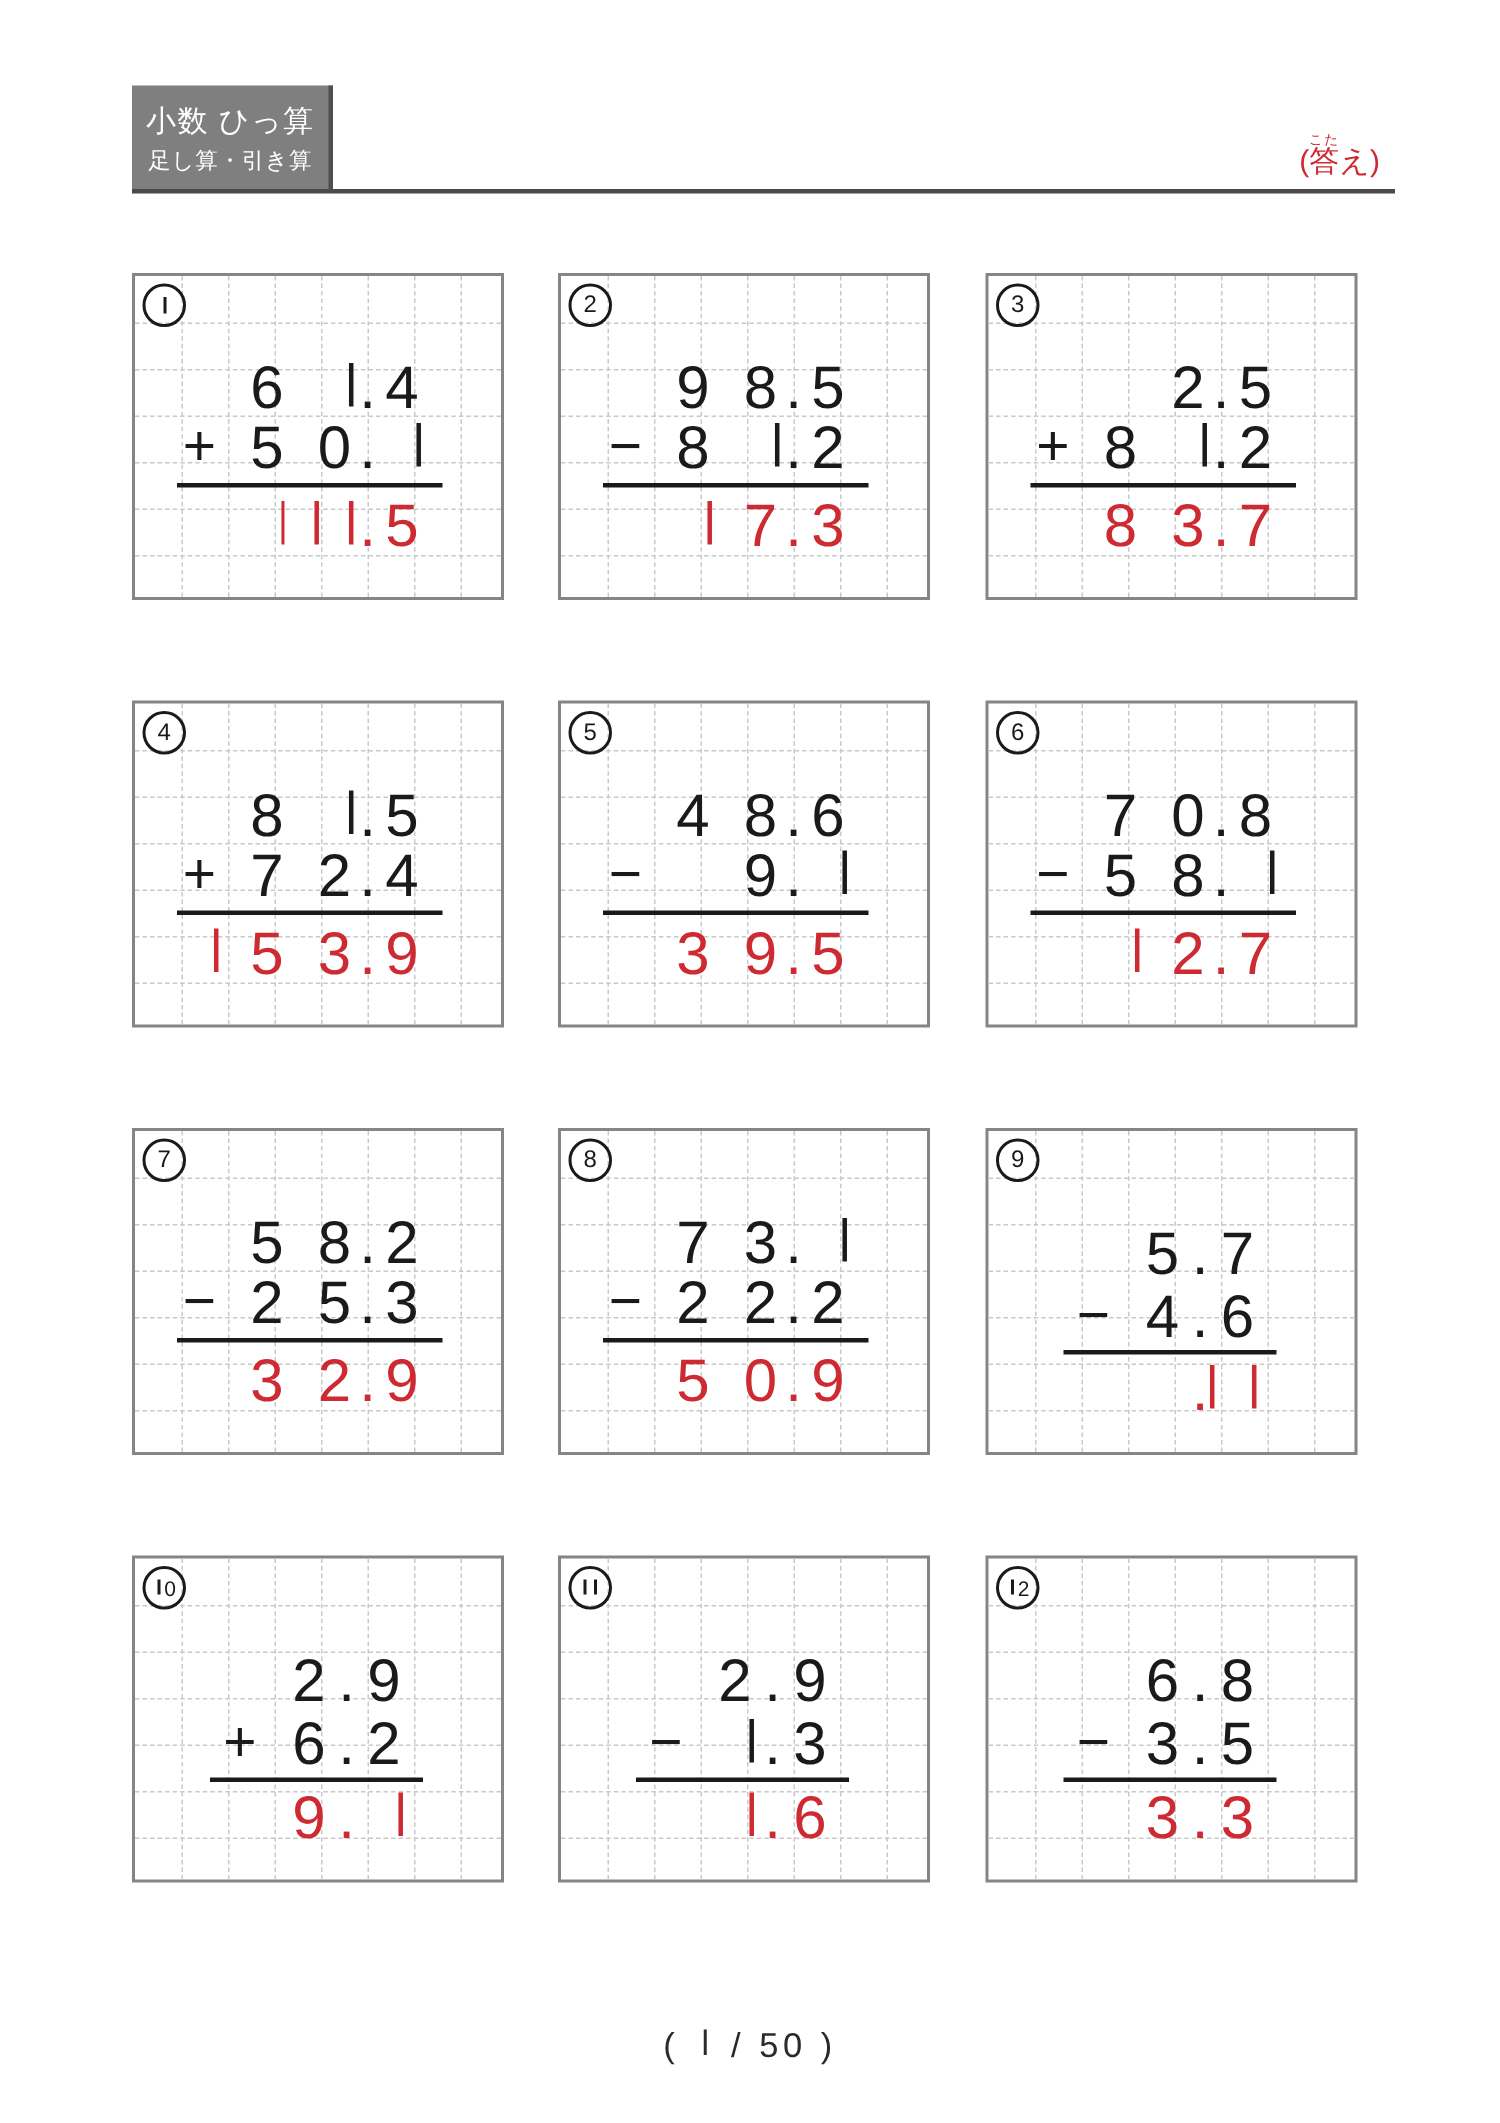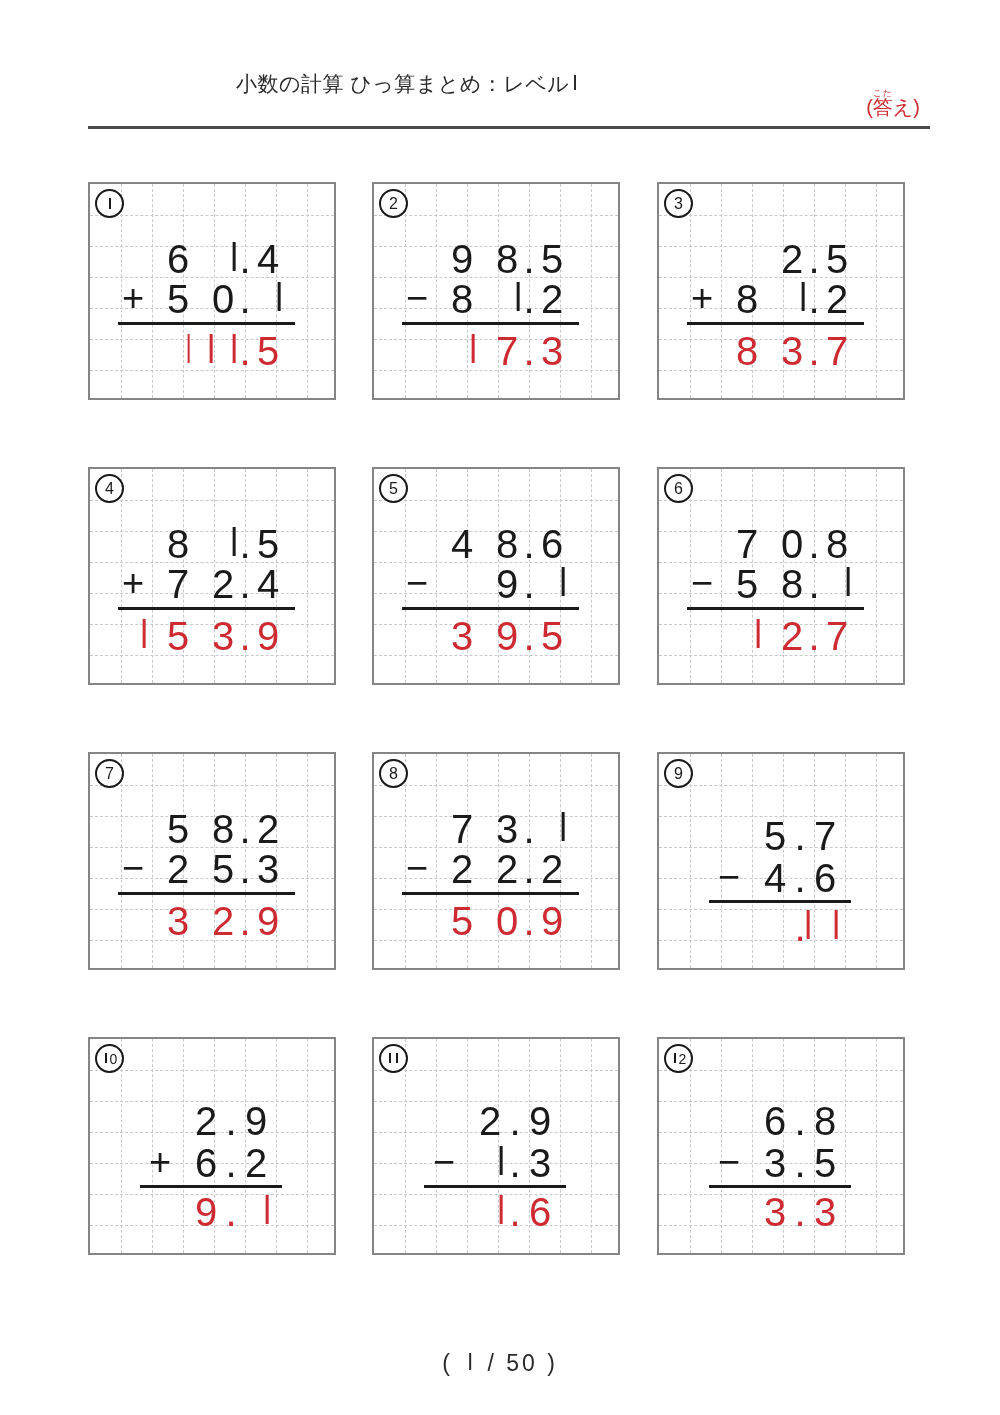--- a/index.html
+++ b/index.html
@@ -72,21 +72,24 @@
     position:absolute; left:50%; transform:translateX(-50%); top:1350px;
     font-size:23px; letter-spacing:3px; color:#2a2a2a; --ink:#2a2a2a;
     white-space:pre;
   }
 </style>
 </head>
 <body>
 
 <div class="page">
 
-  <div class="hdr-title">小数の計算 ひっ算まとめ：レベル<span class="one">1</span></div>
+  <div class="badge">
+    <div class="badge-line1">小数 ひっ算</div>
+    <div class="badge-line2">足し算・引き算</div>
+  </div>
   <div class="answer-label" style="color: rgb(205, 42, 50); --ink: #cd2a32;">(<ruby>答<rt>こた</rt></ruby>え)</div>
   <div class="hdr-rule"></div>
 
   <div id="problems">
       <div class="pbox" style="left: 88px; top: 182px;">
     <div class="gridlines">
           <div class="vline" style="left: 31px;"></div>
           <div class="vline" style="left: 62px;"></div>
           <div class="vline" style="left: 93px;"></div>
           <div class="vline" style="left: 124px;"></div>

